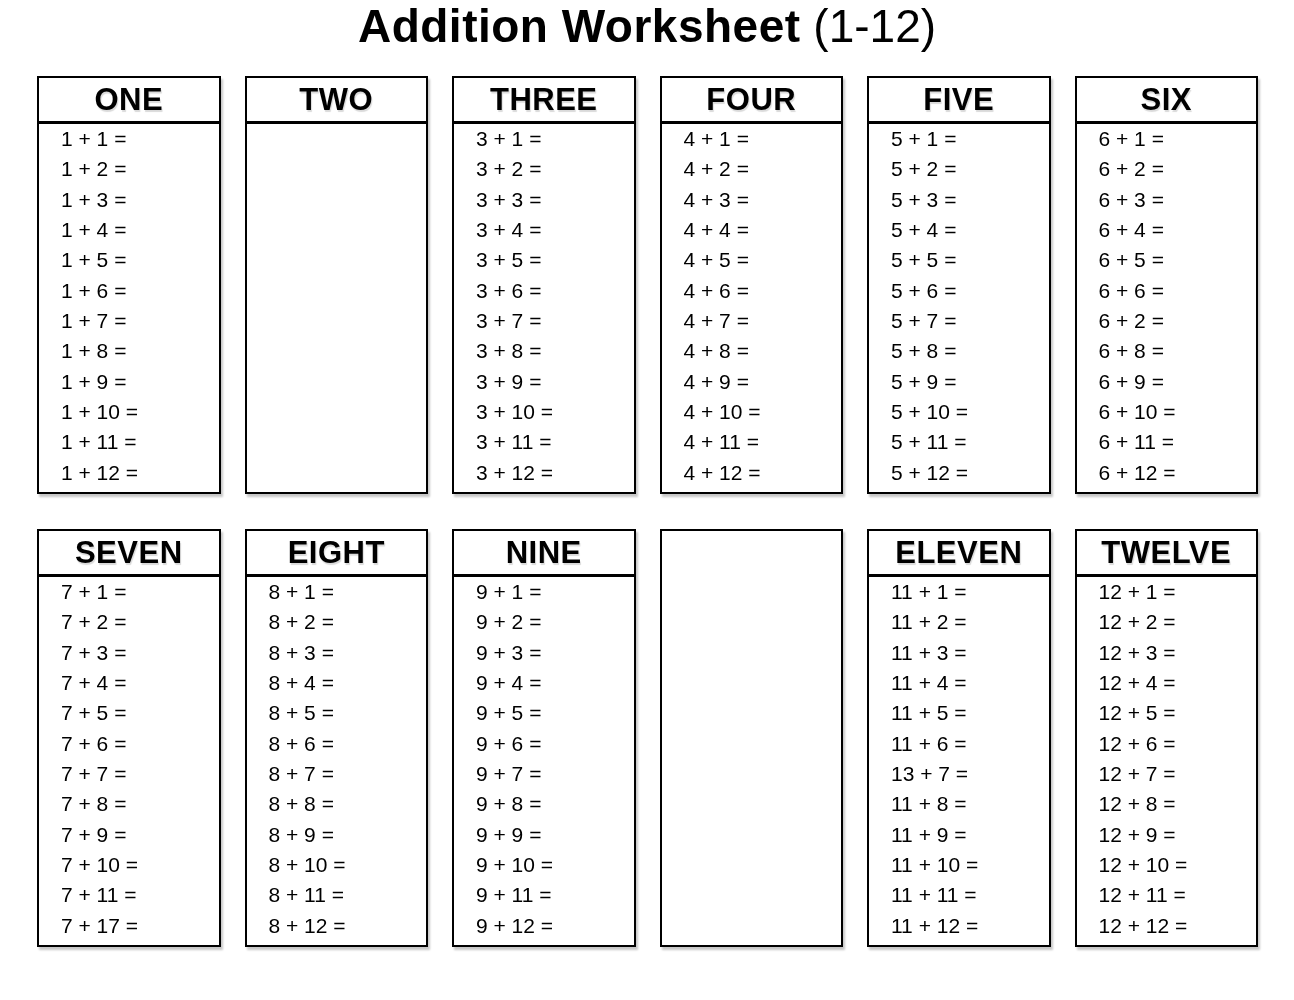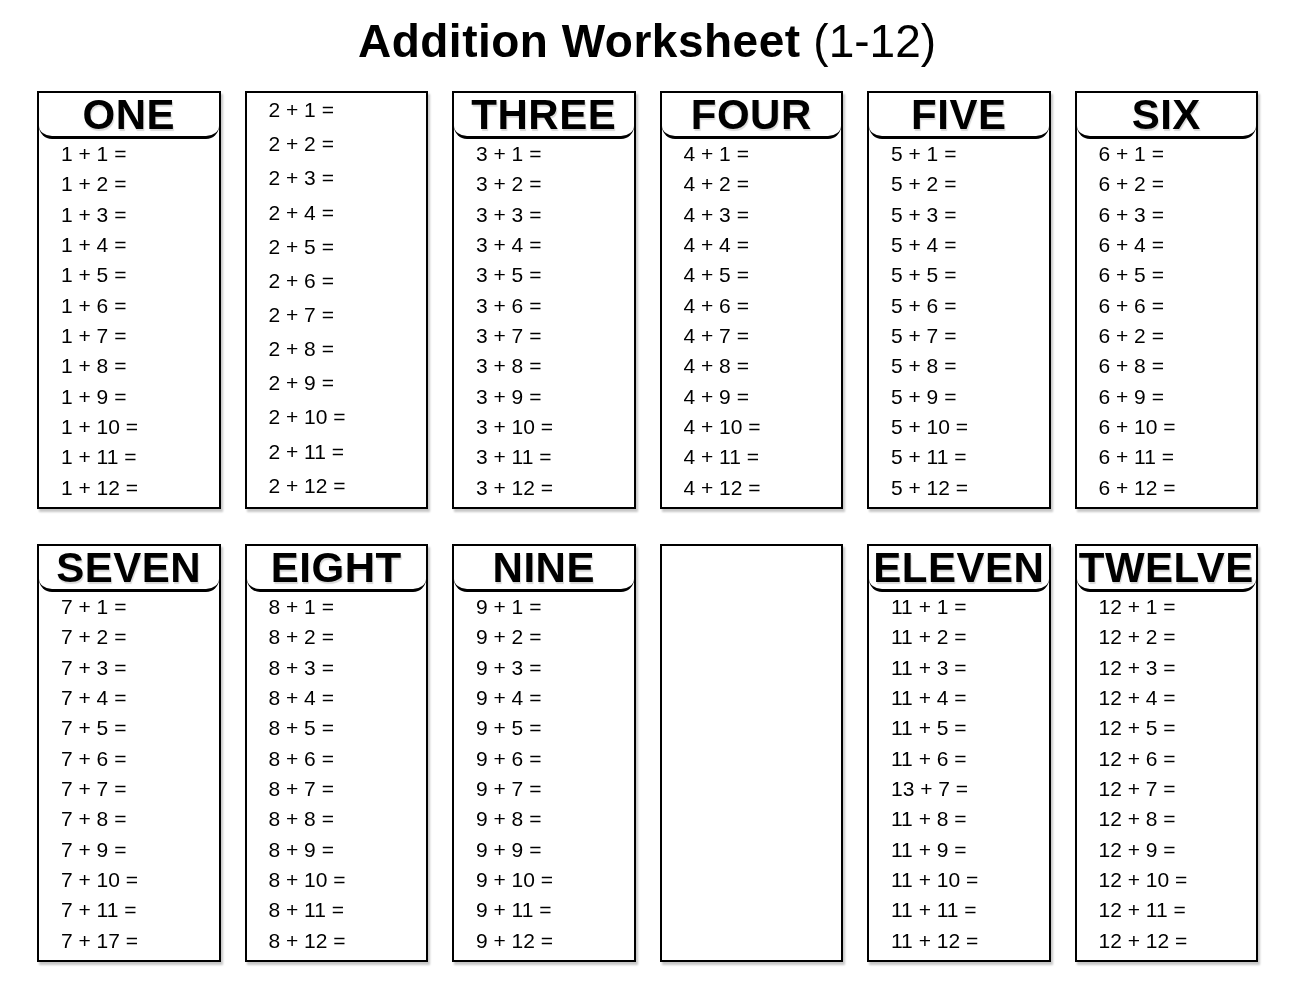--- a/index.html
+++ b/index.html
@@ -5,21 +5,20 @@
   * { margin: 0; padding: 0; box-sizing: border-box; }
   html, body {
     width: 1294px;
     height: 1000px;
     background: #ffffff;
     font-family: "Liberation Sans", sans-serif;
     color: #000000;
     overflow: hidden;
   }
   .title {
-    padding-top: 15px;
     text-align: center;
     font-size: 46px;
     line-height: 53px;
     font-weight: normal;
     white-space: nowrap;
   }
   .title-main { font-weight: bold; letter-spacing: 0.5px; }
   .title-suffix { font-weight: normal; }
   .grid {
     margin: 23px 36px 0 37px;
@@ -36,25 +35,24 @@
     flex-direction: column;
     box-shadow: 2px 3px 2px rgba(0,0,0,0.22);
   }
   .panel-header {
     height: 46px;
     flex: 0 0 46px;
     border-bottom: 3px solid #000000;
     display: flex;
     align-items: center;
     justify-content: center;
-    font-size: 42px;
+    font-size: 31px;
     font-weight: bold;
     letter-spacing: 0.5px;
     text-shadow: 1px 2px 1px rgba(0,0,0,0.15);
-    border-radius: 13px;
   }
   .panel-body {
     flex: 1 1 auto;
     display: flex;
     flex-direction: column;
     justify-content: space-around;
     padding: 0 4px 4px 22px;
     font-size: 21px;
   }
   .problem-row {
@@ -83,34 +81,21 @@
           <div class="problem-row">1 + 7 =</div>
           <div class="problem-row">1 + 8 =</div>
           <div class="problem-row">1 + 9 =</div>
           <div class="problem-row">1 + 10 =</div>
           <div class="problem-row">1 + 11 =</div>
           <div class="problem-row">1 + 12 =</div>
         </div>
   </section>
 
   <section class="panel">
-    <div class="panel-body">
-          <div class="problem-row">2 + 1 =</div>
-          <div class="problem-row">2 + 2 =</div>
-          <div class="problem-row">2 + 3 =</div>
-          <div class="problem-row">2 + 4 =</div>
-          <div class="problem-row">2 + 5 =</div>
-          <div class="problem-row">2 + 6 =</div>
-          <div class="problem-row">2 + 7 =</div>
-          <div class="problem-row">2 + 8 =</div>
-          <div class="problem-row">2 + 9 =</div>
-          <div class="problem-row">2 + 10 =</div>
-          <div class="problem-row">2 + 11 =</div>
-          <div class="problem-row">2 + 12 =</div>
-        </div>
+    <header class="panel-header">TWO</header>
   </section>
 
   <section class="panel">
     <header class="panel-header">THREE</header>
     <div class="panel-body">
           <div class="problem-row">3 + 1 =</div>
           <div class="problem-row">3 + 2 =</div>
           <div class="problem-row">3 + 3 =</div>
           <div class="problem-row">3 + 4 =</div>
           <div class="problem-row">3 + 5 =</div>

